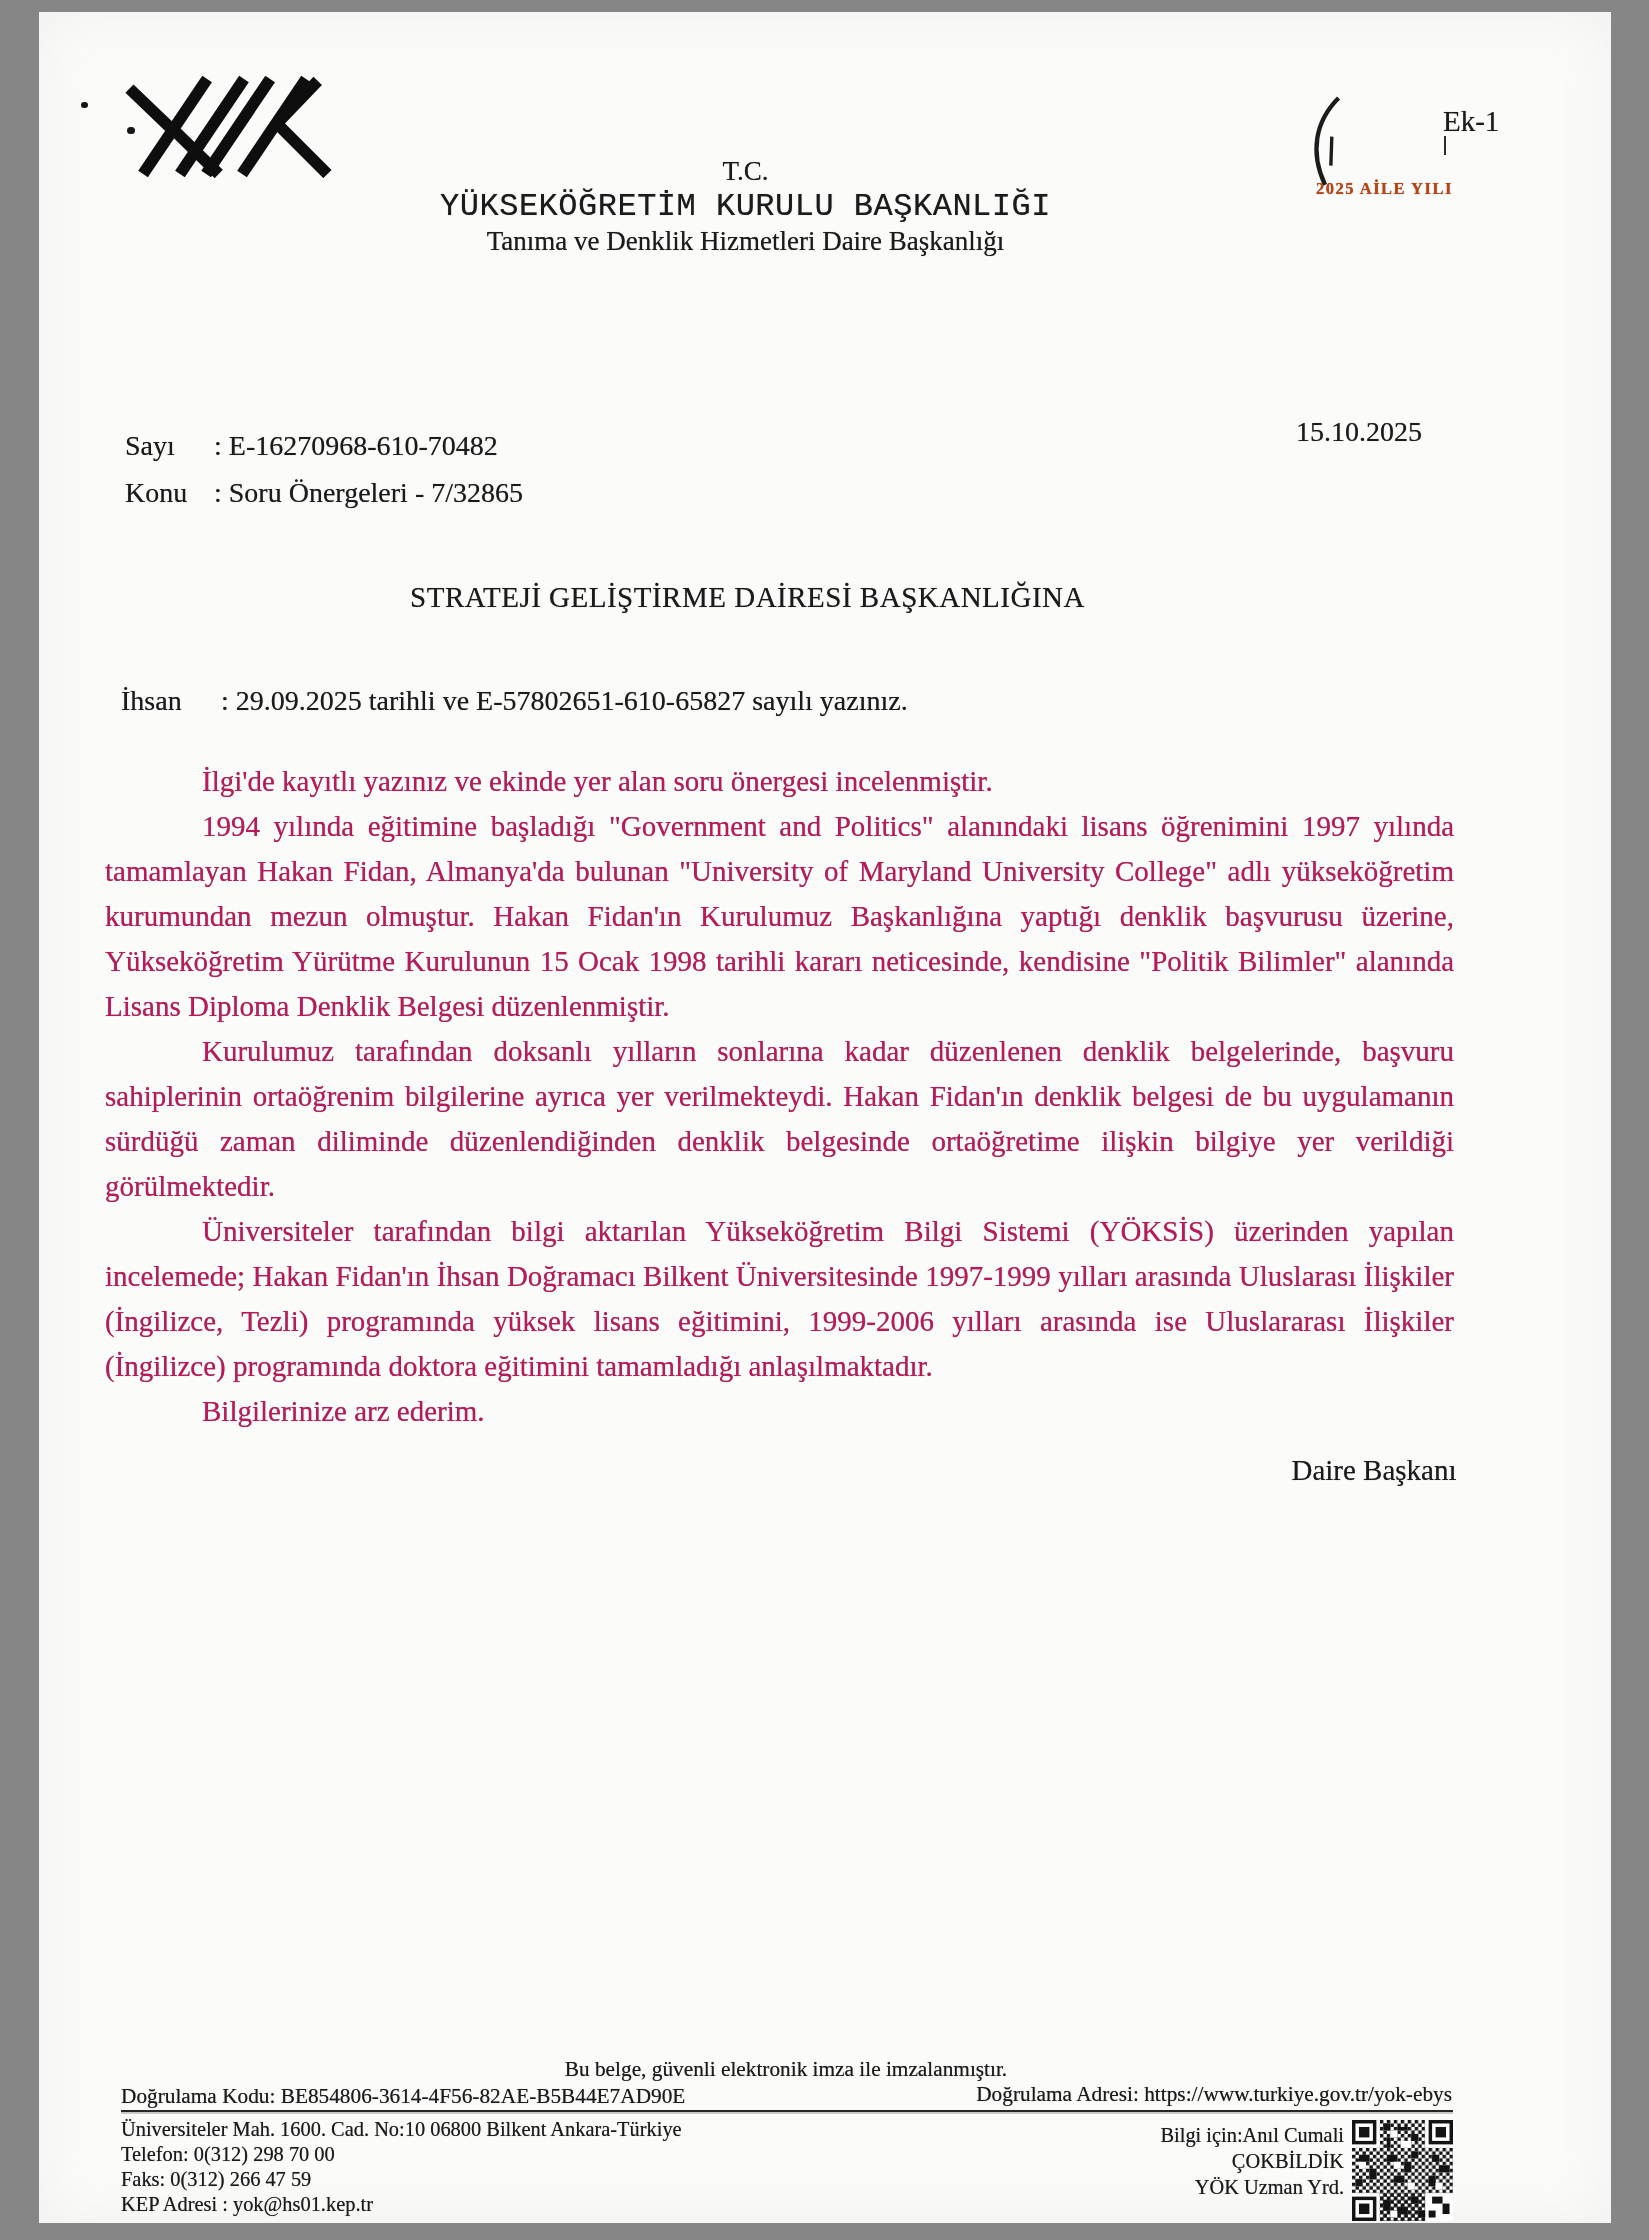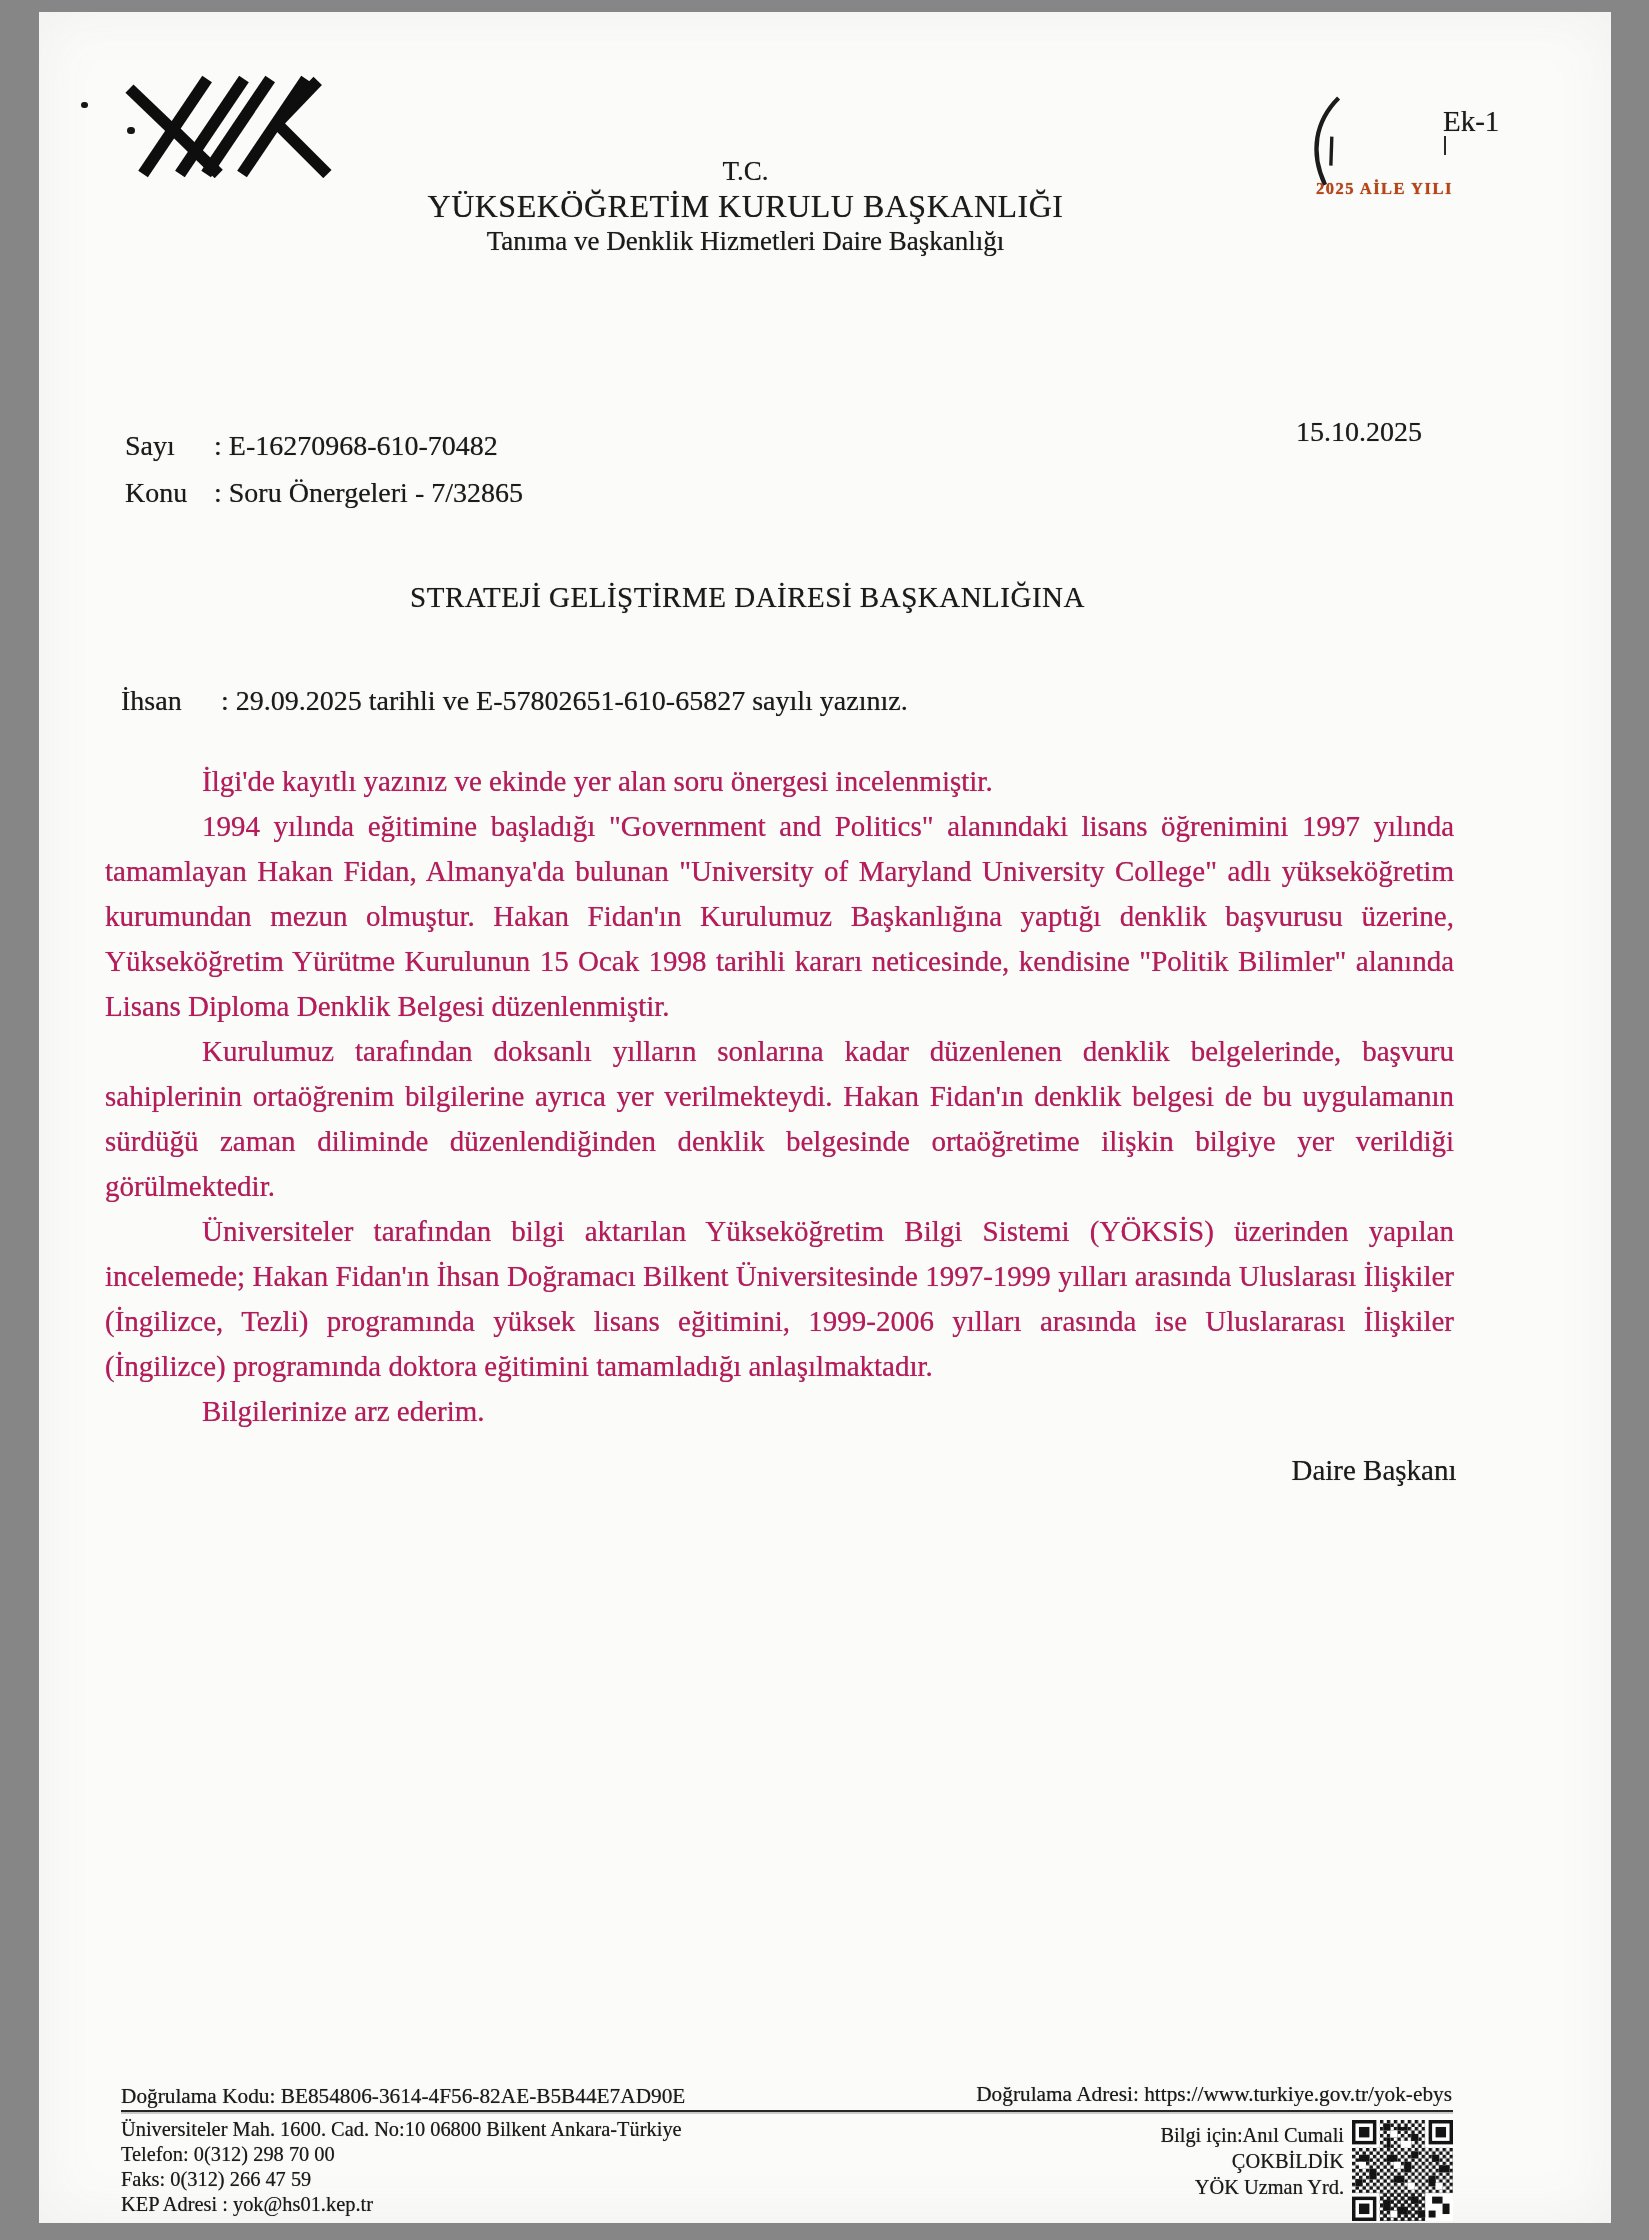--- a/index.html
+++ b/index.html
@@ -19,21 +19,21 @@
   }
   .abs{position:absolute;}
   .txt{
     color:#1b1b1b;
     text-shadow:0 0 0.7px rgba(25,25,25,.65);
     white-space:nowrap;
   }
   
   .letterhead{left:270px;top:134px;width:873px;text-align:center;line-height:35px;margin-top:8px;}
   .lh-tc{font-size:27px;}
-  .lh-org{font-size:32px;letter-spacing:0.5px;}
+  .lh-org{font-size:32px;letter-spacing:0.5px;font-family:Liberation Mono, monospace;}
   .lh-dept{font-size:27px;}
   .ek{left:1404px;top:93px;font-size:29px;}
   .ek-tick{left:1405px;top:124px;width:1.9px;height:19.4px;background:#2a2a2a;}
   .stamp{left:1277px;top:167px;font-size:16.5px;font-weight:bold;letter-spacing:1.5px;color:#c2410c;text-shadow:0 0 1px rgba(60,60,60,.8);}
   .speck{background:#161616;border-radius:50%;}
   
   .date{left:1145px;top:404px;width:238px;text-align:right;font-size:28px;}
   .meta-label{font-size:28px;}
   .meta-value{font-size:28px;}
   .sayi-label{left:86px;top:418px;}
@@ -116,20 +116,21 @@
     <p>1994 yılında eğitimine başladığı "Government and Politics" alanındaki lisans öğrenimini 1997 yılında tamamlayan Hakan Fidan, Almanya'da bulunan "University of Maryland University College" adlı yükseköğretim kurumundan mezun olmuştur. Hakan Fidan'ın Kurulumuz Başkanlığına yaptığı denklik başvurusu üzerine, Yükseköğretim Yürütme Kurulunun 15 Ocak 1998 tarihli kararı neticesinde, kendisine "Politik Bilimler" alanında Lisans Diploma Denklik Belgesi düzenlenmiştir.</p>
     <p>Kurulumuz tarafından doksanlı yılların sonlarına kadar düzenlenen denklik belgelerinde, başvuru sahiplerinin ortaöğrenim bilgilerine ayrıca yer verilmekteydi. Hakan Fidan'ın denklik belgesi de bu uygulamanın sürdüğü zaman diliminde düzenlendiğinden denklik belgesinde ortaöğretime ilişkin bilgiye yer verildiği görülmektedir.</p>
     <p>Üniversiteler tarafından bilgi aktarılan Yükseköğretim Bilgi Sistemi (YÖKSİS) üzerinden yapılan incelemede; Hakan Fidan'ın İhsan Doğramacı Bilkent Üniversitesinde 1997-1999 yılları arasında Uluslarası İlişkiler (İngilizce, Tezli) programında yüksek lisans eğitimini, 1999-2006 yılları arasında ise Uluslararası İlişkiler (İngilizce) programında doktora eğitimini tamamladığı anlaşılmaktadır.</p>
     <p class="closing">Bilgilerinize arz ederim.</p>
   </div>
 
   <div class="abs txt signature">
     <div>Daire Başkanı</div>
   </div>
 
+  <div class="abs txt esign">Bu belge, güvenli elektronik imza ile imzalanmıştır.</div>
   <div class="abs txt verify-code">Doğrulama Kodu: BE854806-3614-4F56-82AE-B5B44E7AD90E</div>
   <div class="abs txt verify-addr">Doğrulama Adresi: https://www.turkiye.gov.tr/yok-ebys</div>
   <div class="abs fsep"></div>
 
   <div class="abs txt faddr">
     <div>Üniversiteler Mah. 1600. Cad. No:10 06800 Bilkent Ankara-Türkiye</div>
     <div>Telefon: 0(312) 298 70 00</div>
     <div>Faks: 0(312) 266 47 59</div>
     <div>KEP Adresi : yok@hs01.kep.tr</div>
   </div>

